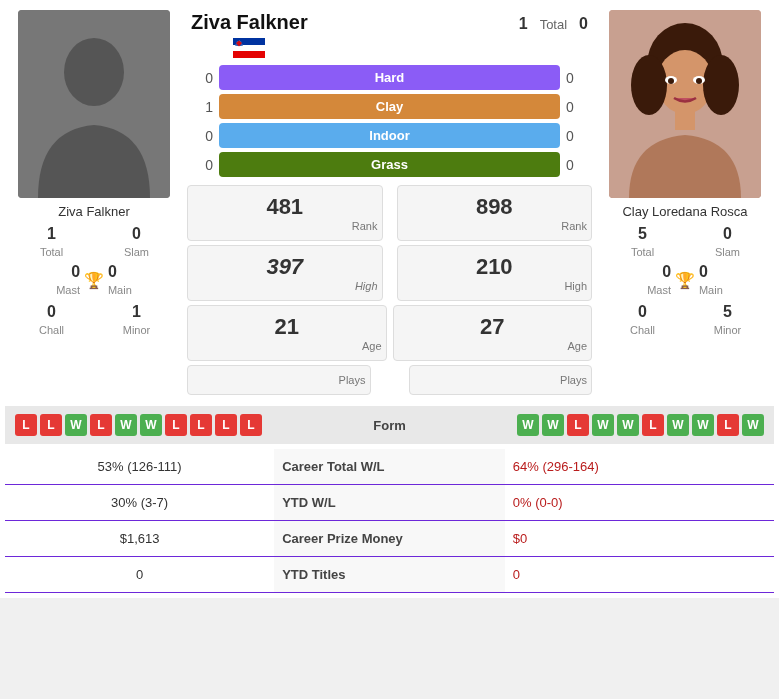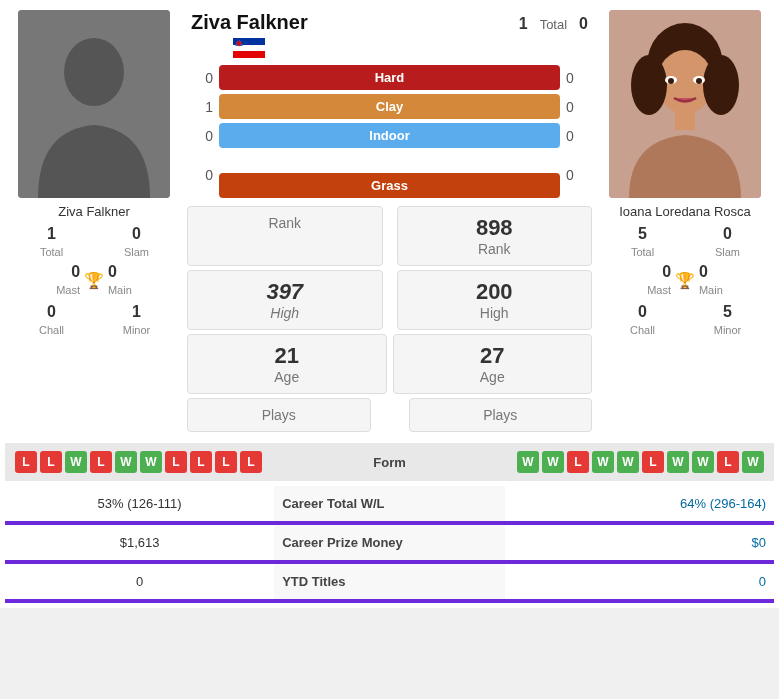--- a/index.html
+++ b/index.html
@@ -18,24 +18,24 @@
       margin-top: 6px;
       font-weight: normal;
       color: #333;
     }
 
     .trophy-icon {
       color: #c8a000;
       font-size: 16px;
     }
 
-    .btn-hard { background: #b91c1c; }
+    .btn-hard { background: #8b5cf6; }
     .btn-clay { background: #d4883a; }
     .btn-indoor { background: #5aaced; }
-    .btn-grass { background: #c2410c; margin-top: 21px; }
+    .btn-grass { background: #4d7c0f; }
 
     
     .form-section {
       background: #e8e8e8;
       padding: 8px 10px;
       display: flex;
       align-items: center;
       justify-content: space-between;
       margin-top: 5px;
     }
@@ -162,22 +162,23 @@
       text-align: center;
     }
 
     .info-box-large {
       font-size: 22px;
       font-weight: bold;
       color: #333;
     }
 
     .info-box-small {
-      font-size: 14px;
+      font-size: 11px;
       color: #777;
+      text-align: right;
     }
 
     
     .surf-row {
       display: flex;
       align-items: center;
       padding: 2px 8px;
     }
 
     .surf-left-num {
@@ -225,31 +226,31 @@
       justify-content: center;
     }
 
     .bottom-table {
       width: 100%;
       border-collapse: collapse;
       margin-top: 5px;
     }
 
     .bottom-table tr {
-      border-bottom: 4px solid #6d28d9;
+      border-bottom: 1px solid #6d28d9;
     }
 
     .bottom-table td {
       padding: 10px 8px;
       font-size: 13px;
     }
 
     .bt-left { text-align: center; color: #333; width: 35%; }
     .bt-center { text-align: left; font-weight: bold; color: #444; background: #f8f8f8; width: 30%; }
-    .bt-right { text-align: right; color: #0369a1; width: 35%; }
+    .bt-right { text-align: left; color: #b91c1c; width: 35%; }
 
     .name-flag-block {
       display: flex;
       flex-direction: column;
       align-items: center;
       padding: 6px 0 2px;
     }
   </style>
 </head>
 <body>
@@ -363,20 +364,21 @@
           <span class="surf-left-num">0</span>
           <button class="surf-btn btn-grass">Grass</button>
           <span class="surf-right-num">0</span>
         </div>
       </div>
 
       <div style="display:flex; gap:4px; padding: 6px 4px 2px;">
 
         <div class="two-boxes" style="flex:1; padding:0;">
           <div class="info-box">
+            <div class="info-box-large">481</div>
             <div class="info-box-small">Rank</div>
           </div>
         </div>
 
         <div style="width:6px;"></div>
 
         <div class="two-boxes" style="flex:1; padding:0;">
           <div class="info-box">
             <div class="info-box-large">898</div>
             <div class="info-box-small">Rank</div>
@@ -384,21 +386,21 @@
         </div>
       </div>
 
       <div style="display:flex; gap:4px; padding: 2px 4px;">
         <div class="info-box" style="flex:1;font-style:italic;">
           <div class="info-box-large">397</div>
           <div class="info-box-small">High</div>
         </div>
         <div style="width:6px;"></div>
         <div class="info-box" style="flex:1;">
-          <div class="info-box-large">200</div>
+          <div class="info-box-large">210</div>
           <div class="info-box-small">High</div>
         </div>
       </div>
 
       <div style="display:flex; padding: 2px 4px;">
         <div class="info-box" style="flex:1;">
           <div class="info-box-large">21</div>
           <div class="info-box-small">Age</div>
         </div>
         <div style="width:6px;"></div>
@@ -447,21 +449,21 @@
             <ellipse cx="62" cy="70" rx="6" ry="4" fill="white"></ellipse>
             <ellipse cx="90" cy="70" rx="6" ry="4" fill="white"></ellipse>
             <ellipse cx="62" cy="71" rx="3" ry="3" fill="#3a1a0a"></ellipse>
             <ellipse cx="90" cy="71" rx="3" ry="3" fill="#3a1a0a"></ellipse>
 
             <path d="M65 88 Q76 95 87 88" stroke="#9a3040" stroke-width="2.5" fill="#c05060"></path>
           </svg>
         </div>
       </div>
 
-      <div class="player-name-below">Ioana Loredana Rosca</div>
+      <div class="player-name-below">Clay Loredana Rosca</div>
 
       <div class="player-stats-grid">
         <div class="grid-stat">
           <span class="grid-stat-val">5</span><br>
           <span class="grid-stat-lbl">Total</span>
         </div>
         <div class="grid-stat">
           <span class="grid-stat-val">0</span><br>
           <span class="grid-stat-lbl">Slam</span>
         </div>
@@ -522,20 +524,25 @@
       <div class="form-badge badge-w">W</div>
     </div>
   </div>
 
   <table class="bottom-table">
     <tbody>
         <tr>
       <td class="bt-left">53% (126-111)</td>
       <td class="bt-center">Career Total W/L</td>
       <td class="bt-right">64% (296-164)</td>
+    </tr>
+    <tr>
+      <td class="bt-left">30% (3-7)</td>
+      <td class="bt-center">YTD W/L</td>
+      <td class="bt-right">0% (0-0)</td>
     </tr>
     <tr>
       <td class="bt-left">$1,613</td>
       <td class="bt-center">Career Prize Money</td>
       <td class="bt-right">$0</td>
     </tr>
     <tr>
       <td class="bt-left">0</td>
       <td class="bt-center">YTD Titles</td>
       <td class="bt-right">0</td>

